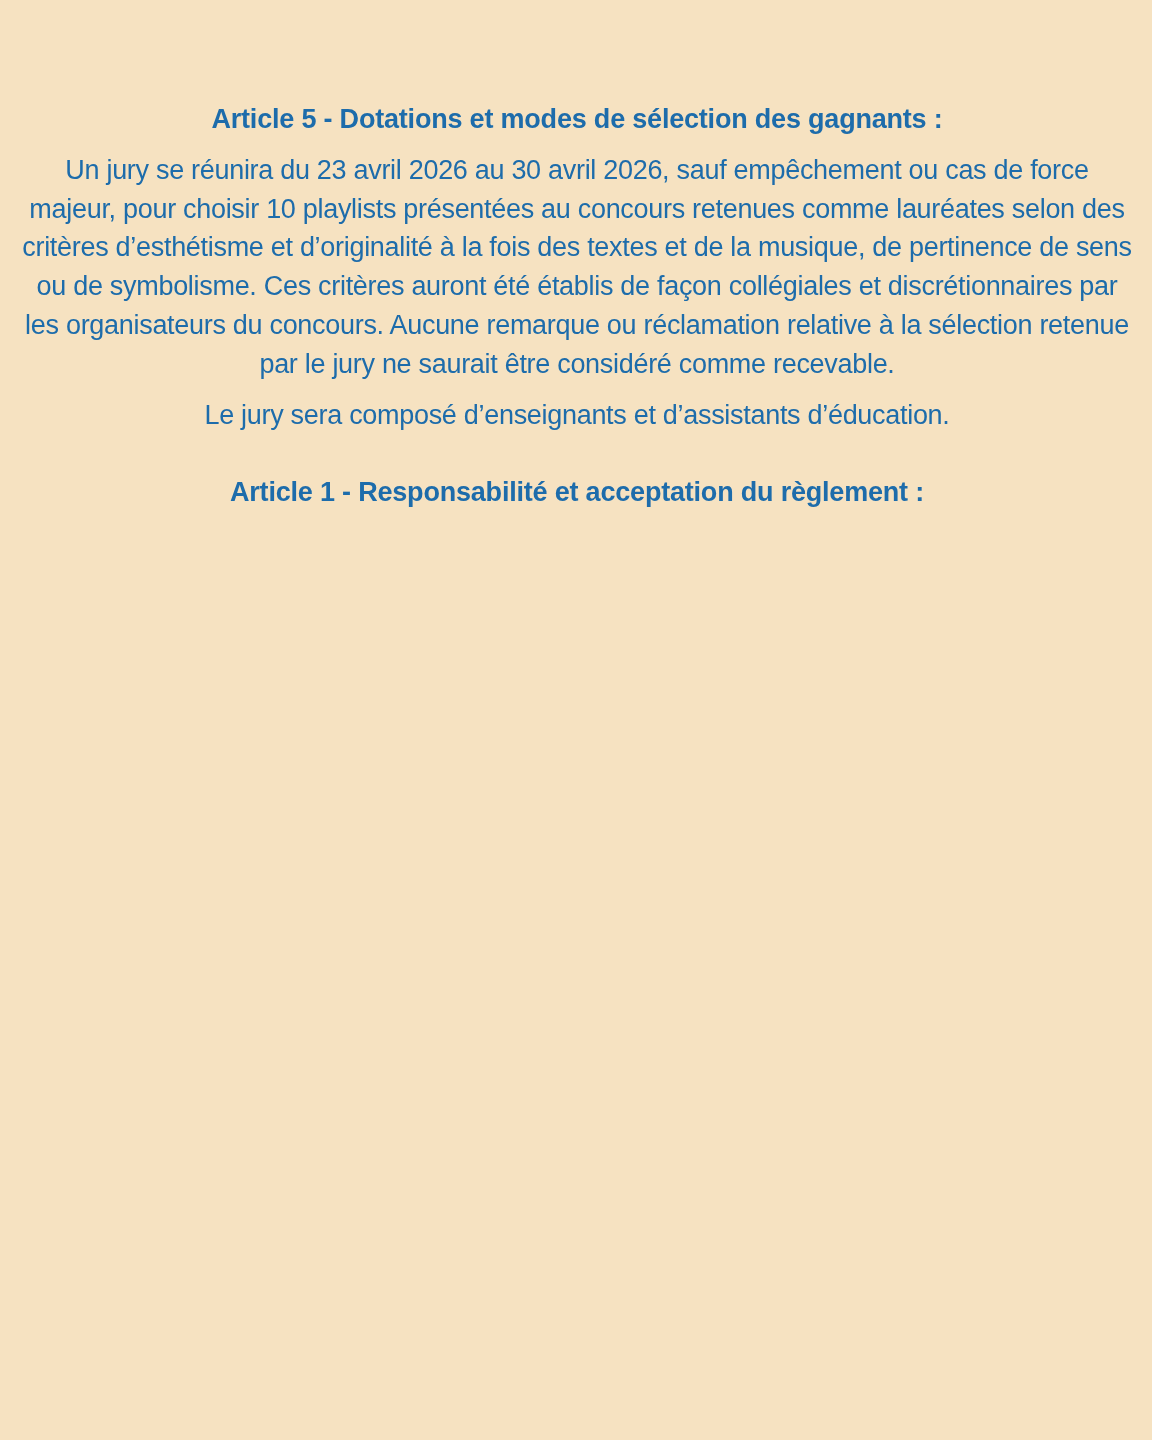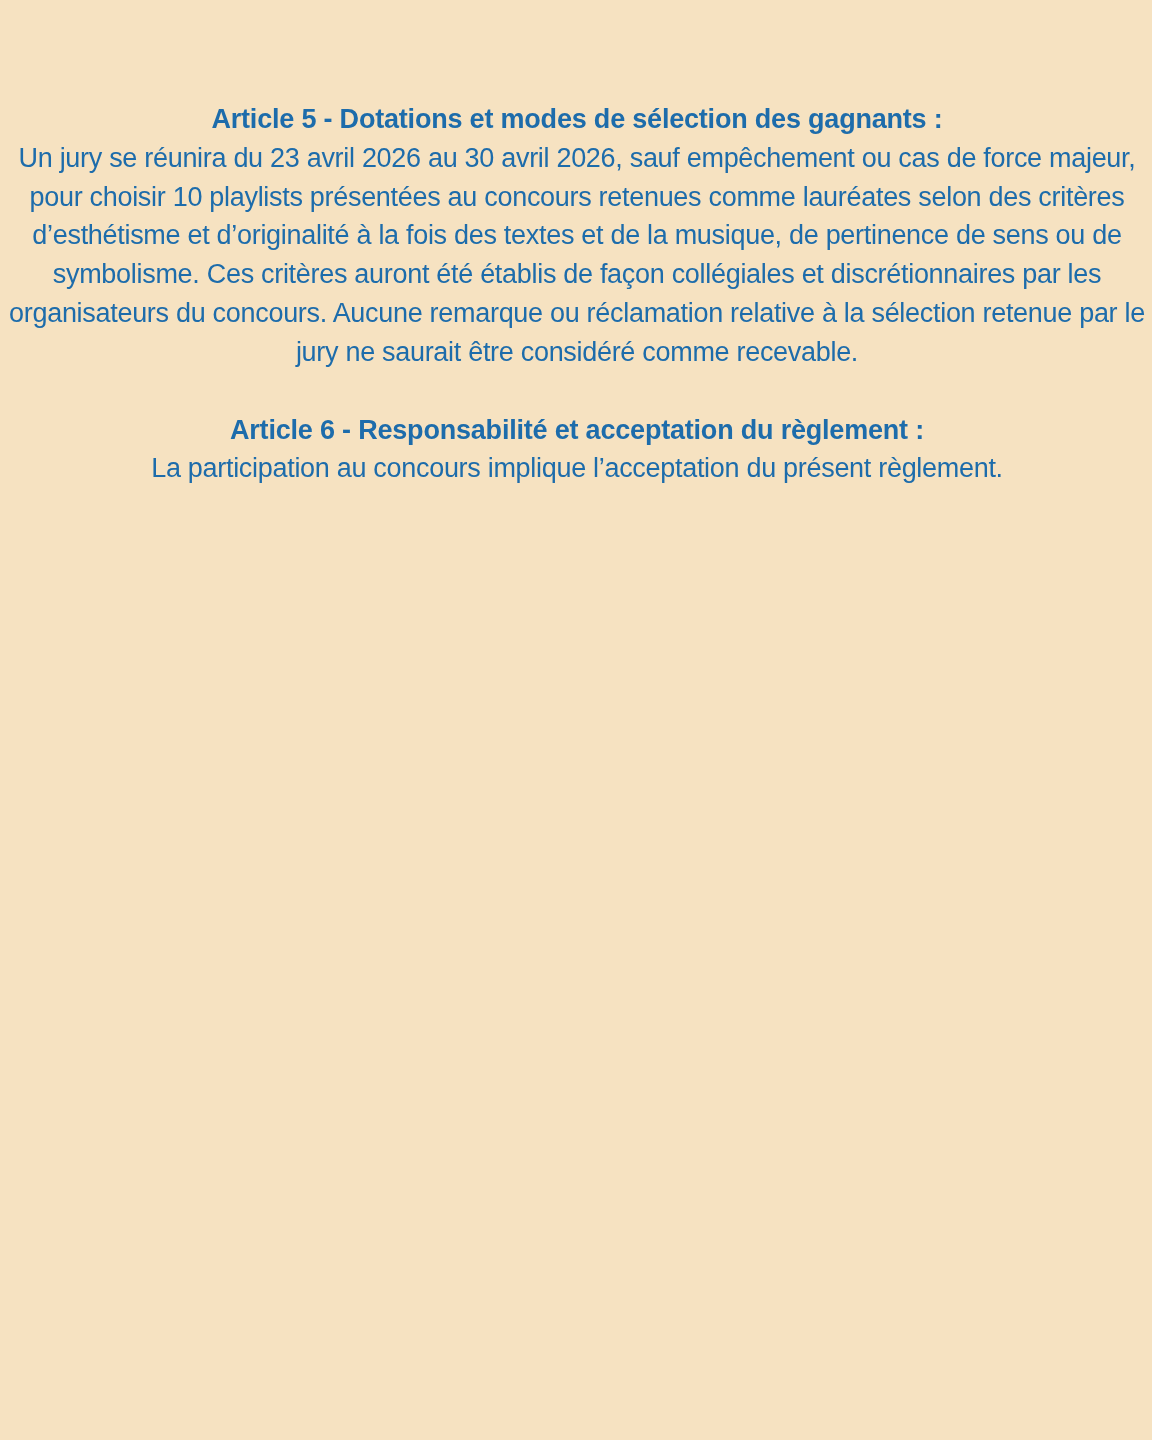--- a/index.html
+++ b/index.html
@@ -26,35 +26,35 @@
     margin-top: 39px;
   }
   .article-heading {
     margin: 0;
     font-size: 27px;
     line-height: 38.8px;
     font-weight: bold;
     letter-spacing: -0.2px;
   }
   .article-paragraph {
-    margin: 0;
+    margin: 12px;
     font-size: 27px;
     line-height: 38.8px;
     font-weight: 500;
     letter-spacing: -0.3px;
   }
 </style>
 </head>
 <body>
 
 <div class="page">
 
   <section class="article">
     <h2 class="article-heading">Article 5 - Dotations et modes de sélection des gagnants :</h2>
     <p class="article-paragraph">Un jury se réunira du 23 avril 2026 au 30 avril 2026, sauf empêchement ou cas de force majeur, pour choisir 10 playlists présentées au concours retenues comme lauréates selon des critères d’esthétisme et d’originalité à la fois des textes et de la musique, de pertinence de sens ou de symbolisme. Ces critères auront été établis de façon collégiales et discrétionnaires par les organisateurs du concours. Aucune remarque ou réclamation relative à la sélection retenue par le jury ne saurait être considéré comme recevable.</p>
+    <p class="article-paragraph">Le jury sera composé d’enseignants et d’assistants d’éducation.</p>
   </section>
 
   <section class="article">
-    <h2 class="article-heading">Article 6 - Responsabilité et acceptation du règlement :</h2>
-    <p class="article-paragraph">La participation au concours implique l’acceptation du présent règlement.</p>
+    <h2 class="article-heading">Article 1 - Responsabilité et acceptation du règlement :</h2>
   </section>
 
 </div>
 
 </body></html>

